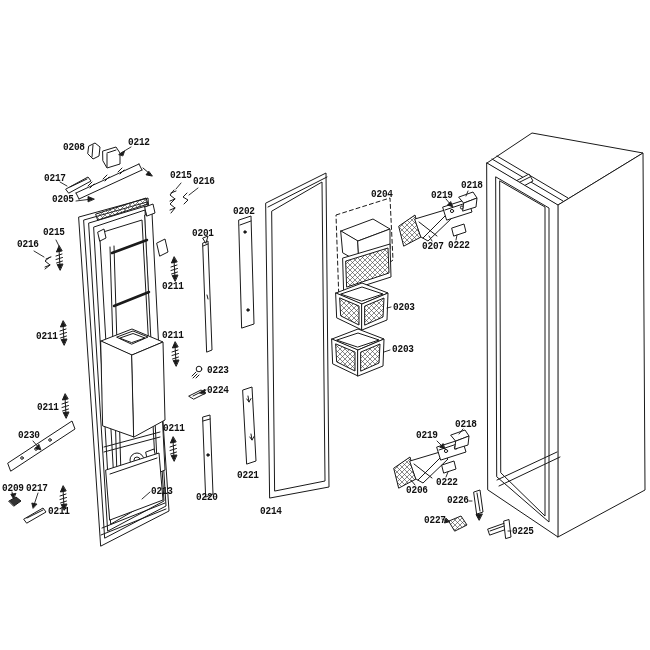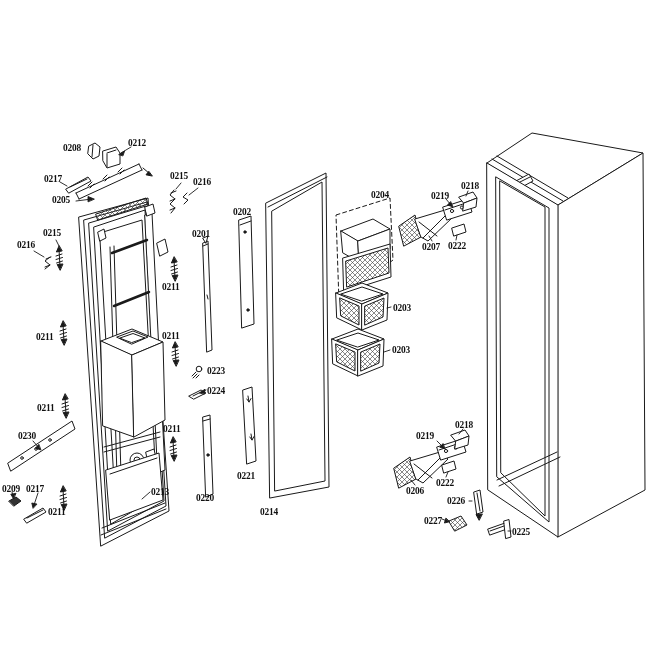--- a/index.html
+++ b/index.html
@@ -1,17 +1,17 @@
 <!DOCTYPE html>
 <html><head>
 <meta charset="utf-8">
 <style>
   html,body{margin:0;padding:0;background:#ffffff;}
   .stage{position:relative;width:650px;height:582px;background:#ffffff;
-         font-family:Liberation Serif, serif;overflow:hidden;}
+         font-family:Liberation Mono, monospace;overflow:hidden;}
   .art{position:absolute;left:0;top:0;}
   .lbl{position:absolute;font-size:10px;font-weight:bold;color:#111;
        line-height:1;letter-spacing:-0.2px;white-space:nowrap;
        transform:scaleX(0.94);transform-origin:left top;}
 </style>
 </head>
 <body>
 
 <div class="stage">
 

